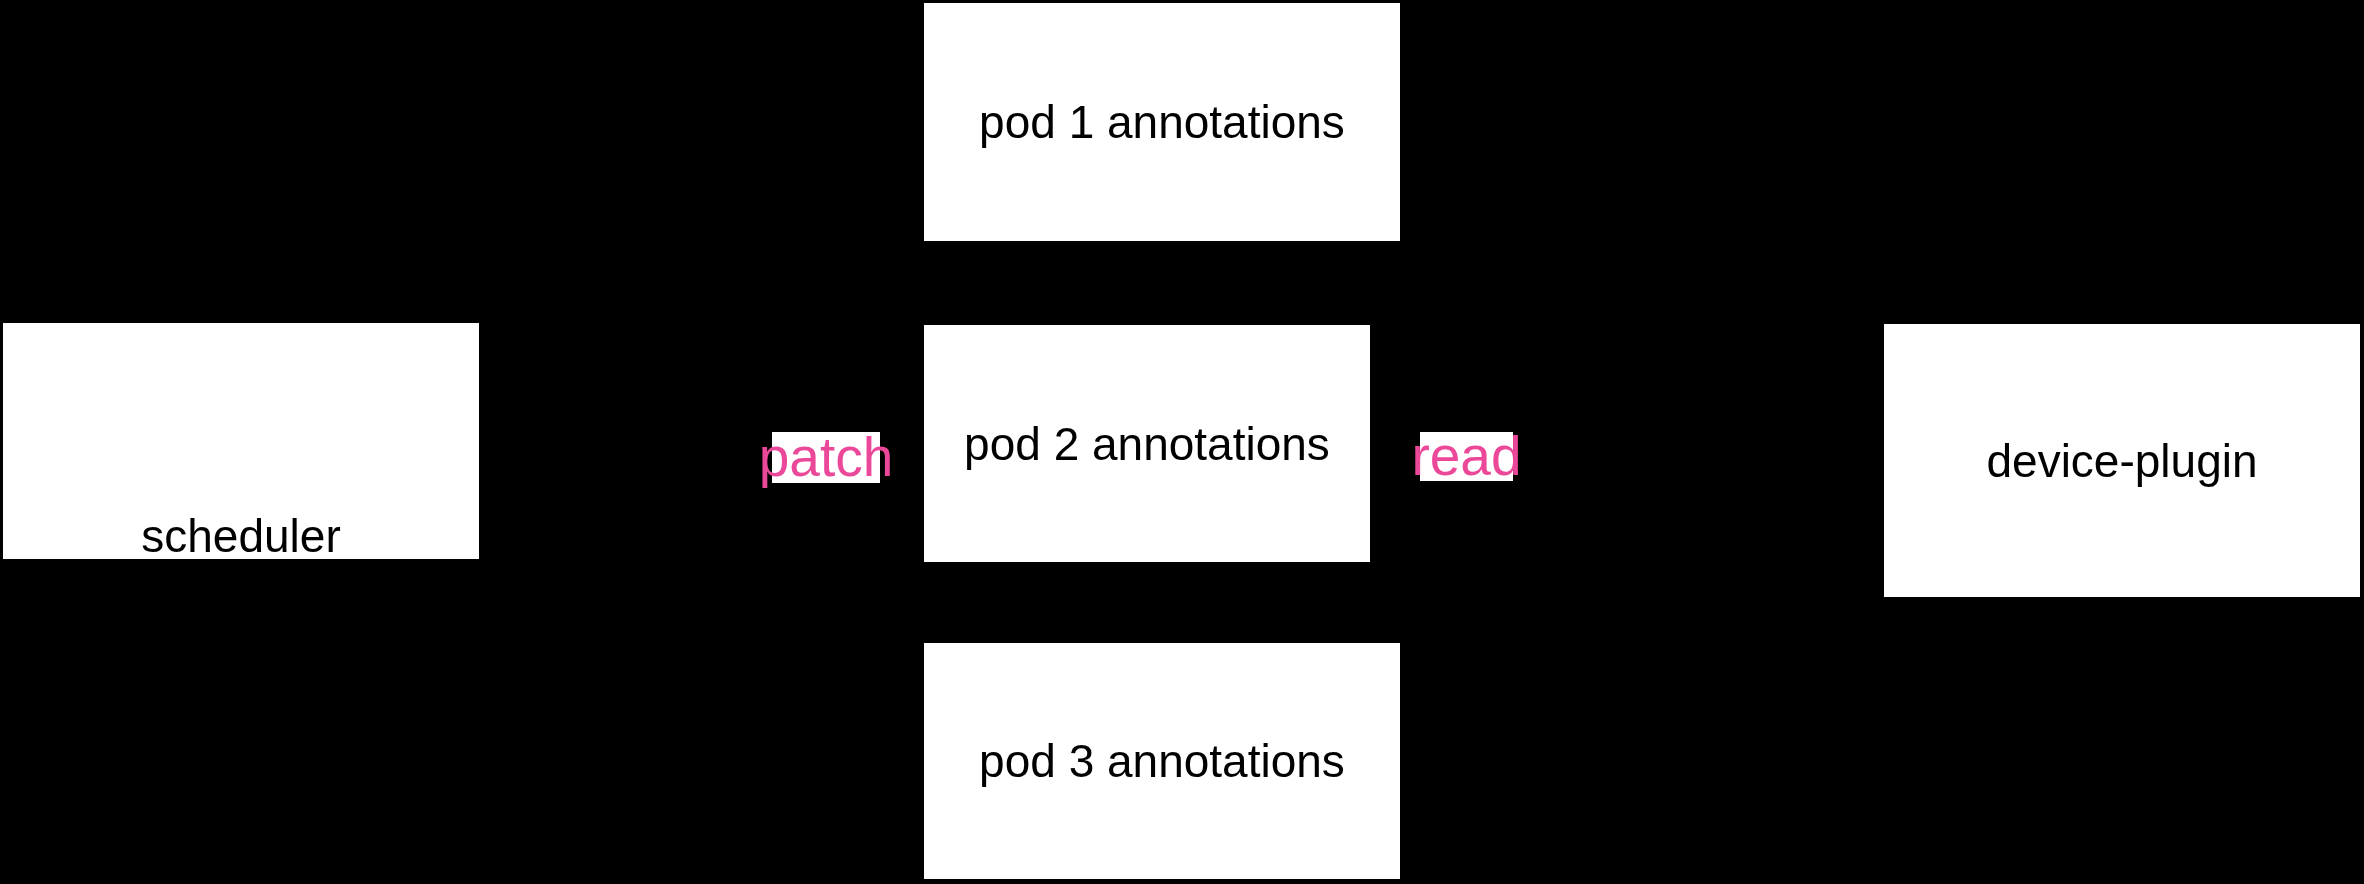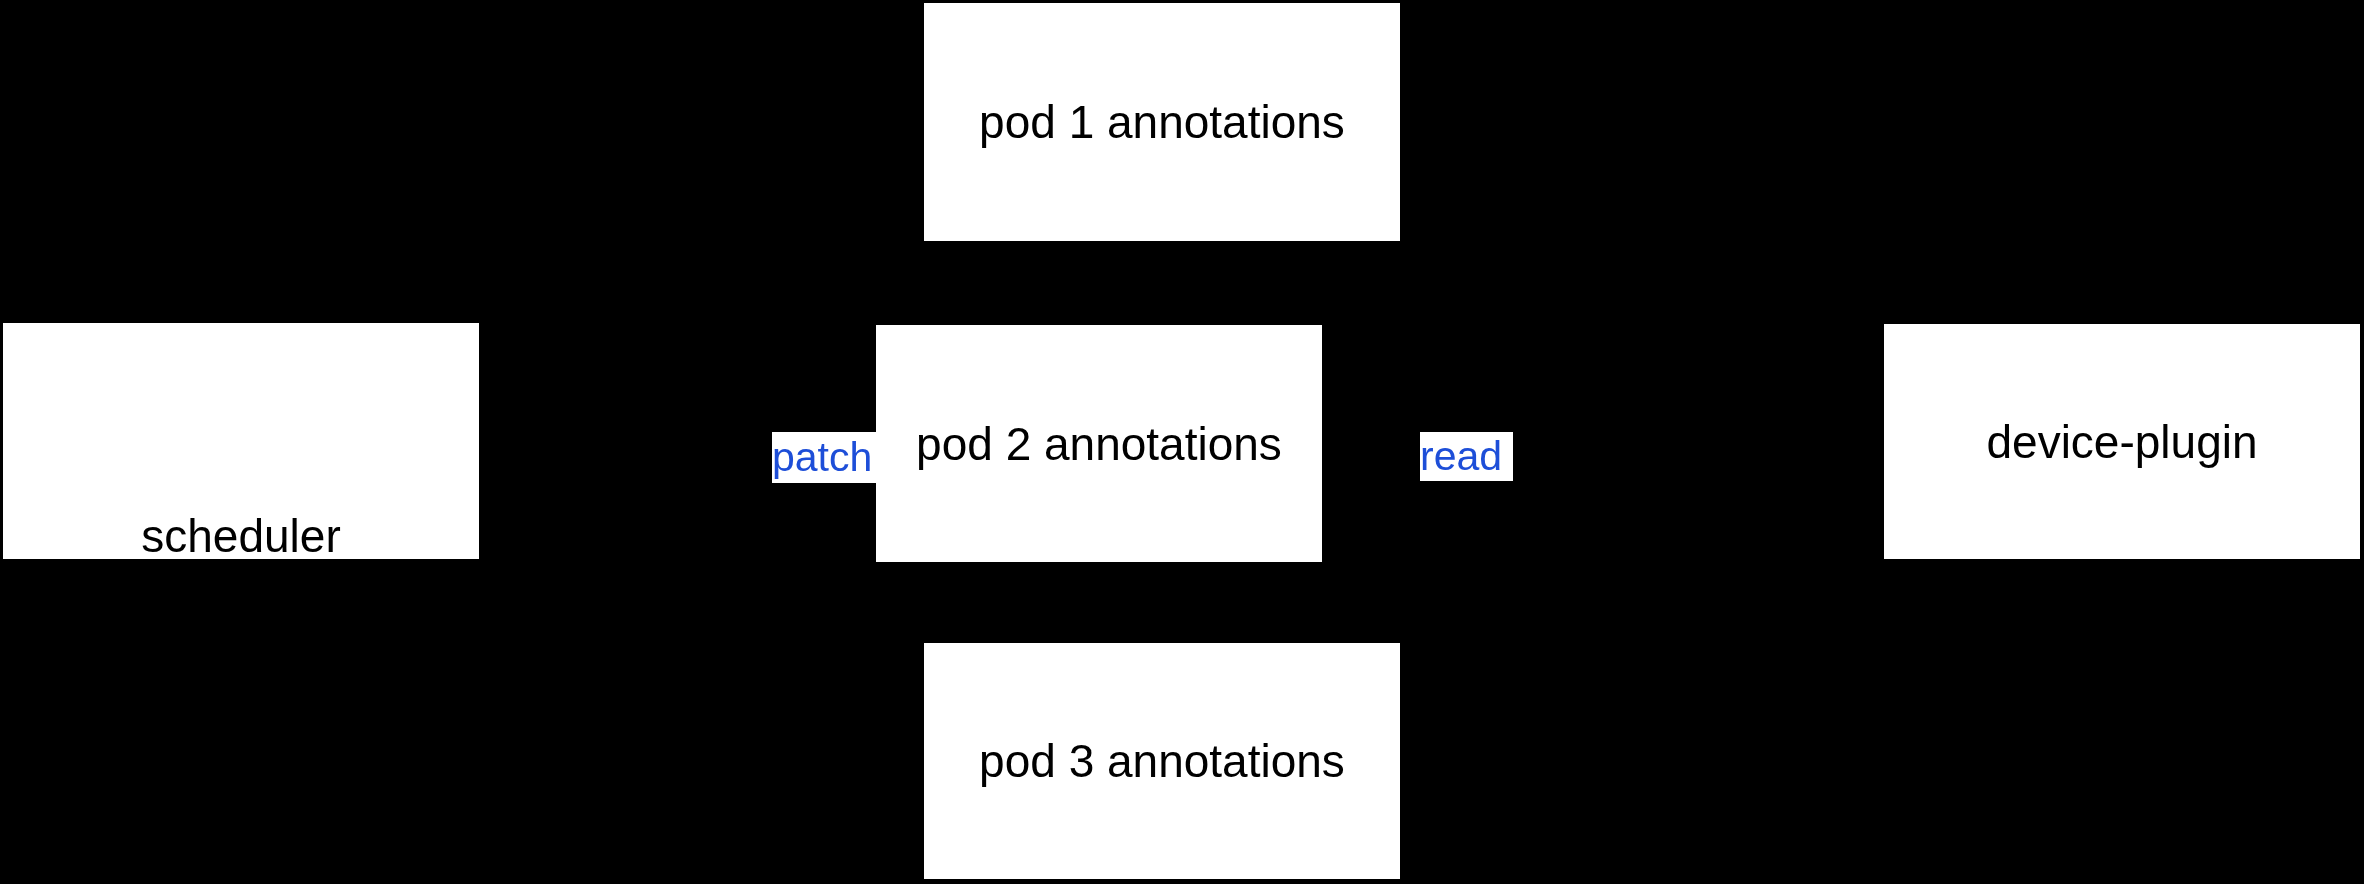--- a/index.html
+++ b/index.html
@@ -22,51 +22,51 @@
     display: flex;
     align-items: center;
     justify-content: center;
     font-size: 46px;
     line-height: 1;
     white-space: nowrap;
   }
   .edge-label {
     position: absolute;
     background: #ffffff;
-    color: #1d4ed8;
+    color: #ec4899;
     display: flex;
     align-items: center;
-    justify-content: flex-start;
-    font-size: 41px;
+    justify-content: center;
+    font-size: 55px;
     line-height: 1;
     white-space: nowrap;
   }
 </style>
 </head>
 <body>
 
 <div class="canvas">
 
   <div class="node" style="left:3px; top:323px; width:476px; height:236px;align-items:flex-end;">
     <span>scheduler</span>
   </div>
 
   <div class="node" style="left:924px; top:3px; width:476px; height:238px;">
     <span>pod 1 annotations</span>
   </div>
 
-  <div class="node" style="left:876px; top:325px; width:446px; height:237px;">
+  <div class="node" style="left:924px; top:325px; width:446px; height:237px;">
     <span>pod 2 annotations</span>
   </div>
 
   <div class="node" style="left:924px; top:643px; width:476px; height:236px;">
     <span>pod 3 annotations</span>
   </div>
 
-  <div class="node" style="left:1884px; top:324px; width:476px; height:235px;">
+  <div class="node" style="left:1884px; top:324px; width:476px; height:273px;">
     <span>device-plugin</span>
   </div>
 
   <div class="edge-label" style="left:772px; top:432px; width:108px; height:51px;">
     <span>patch</span>
   </div>
 
   <div class="edge-label" style="left:1420px; top:432px; width:93px; height:49px;">
     <span>read</span>
   </div>

